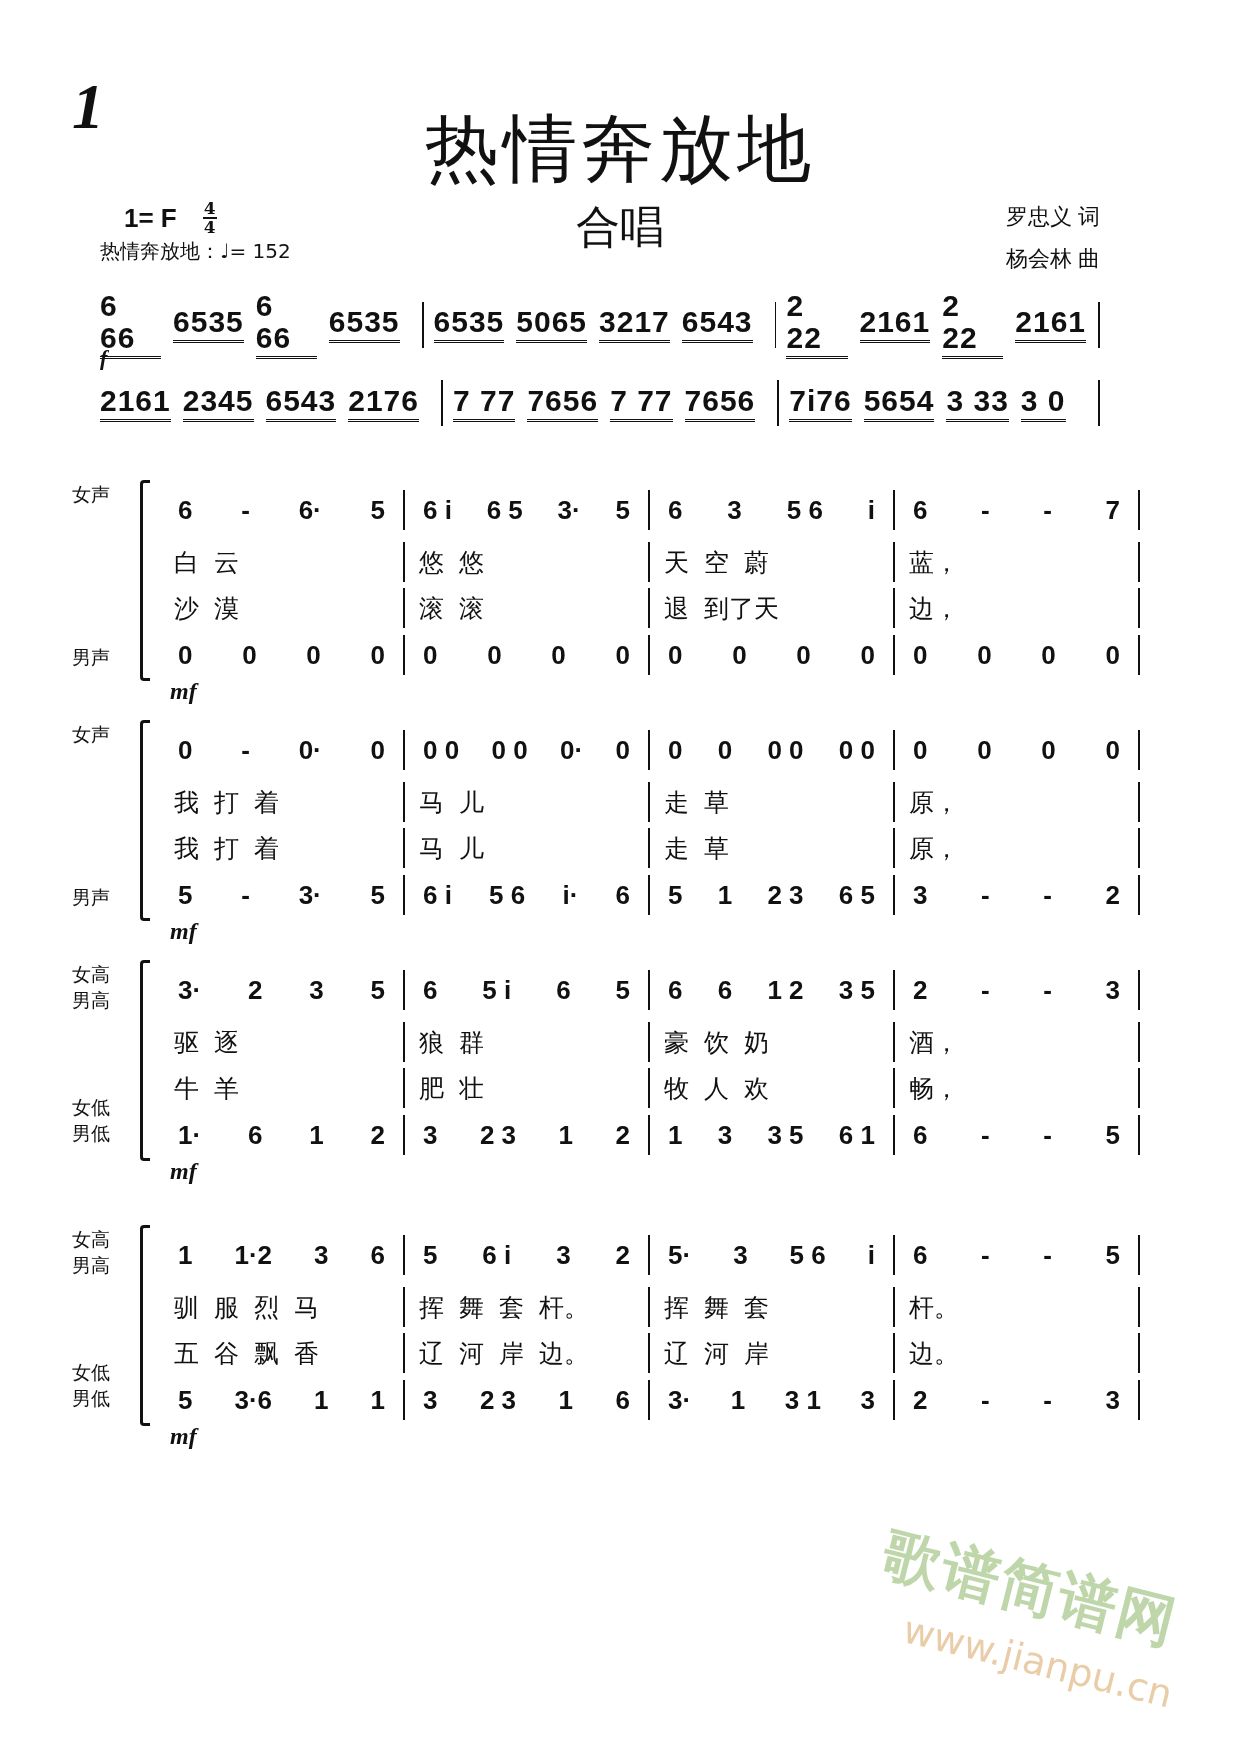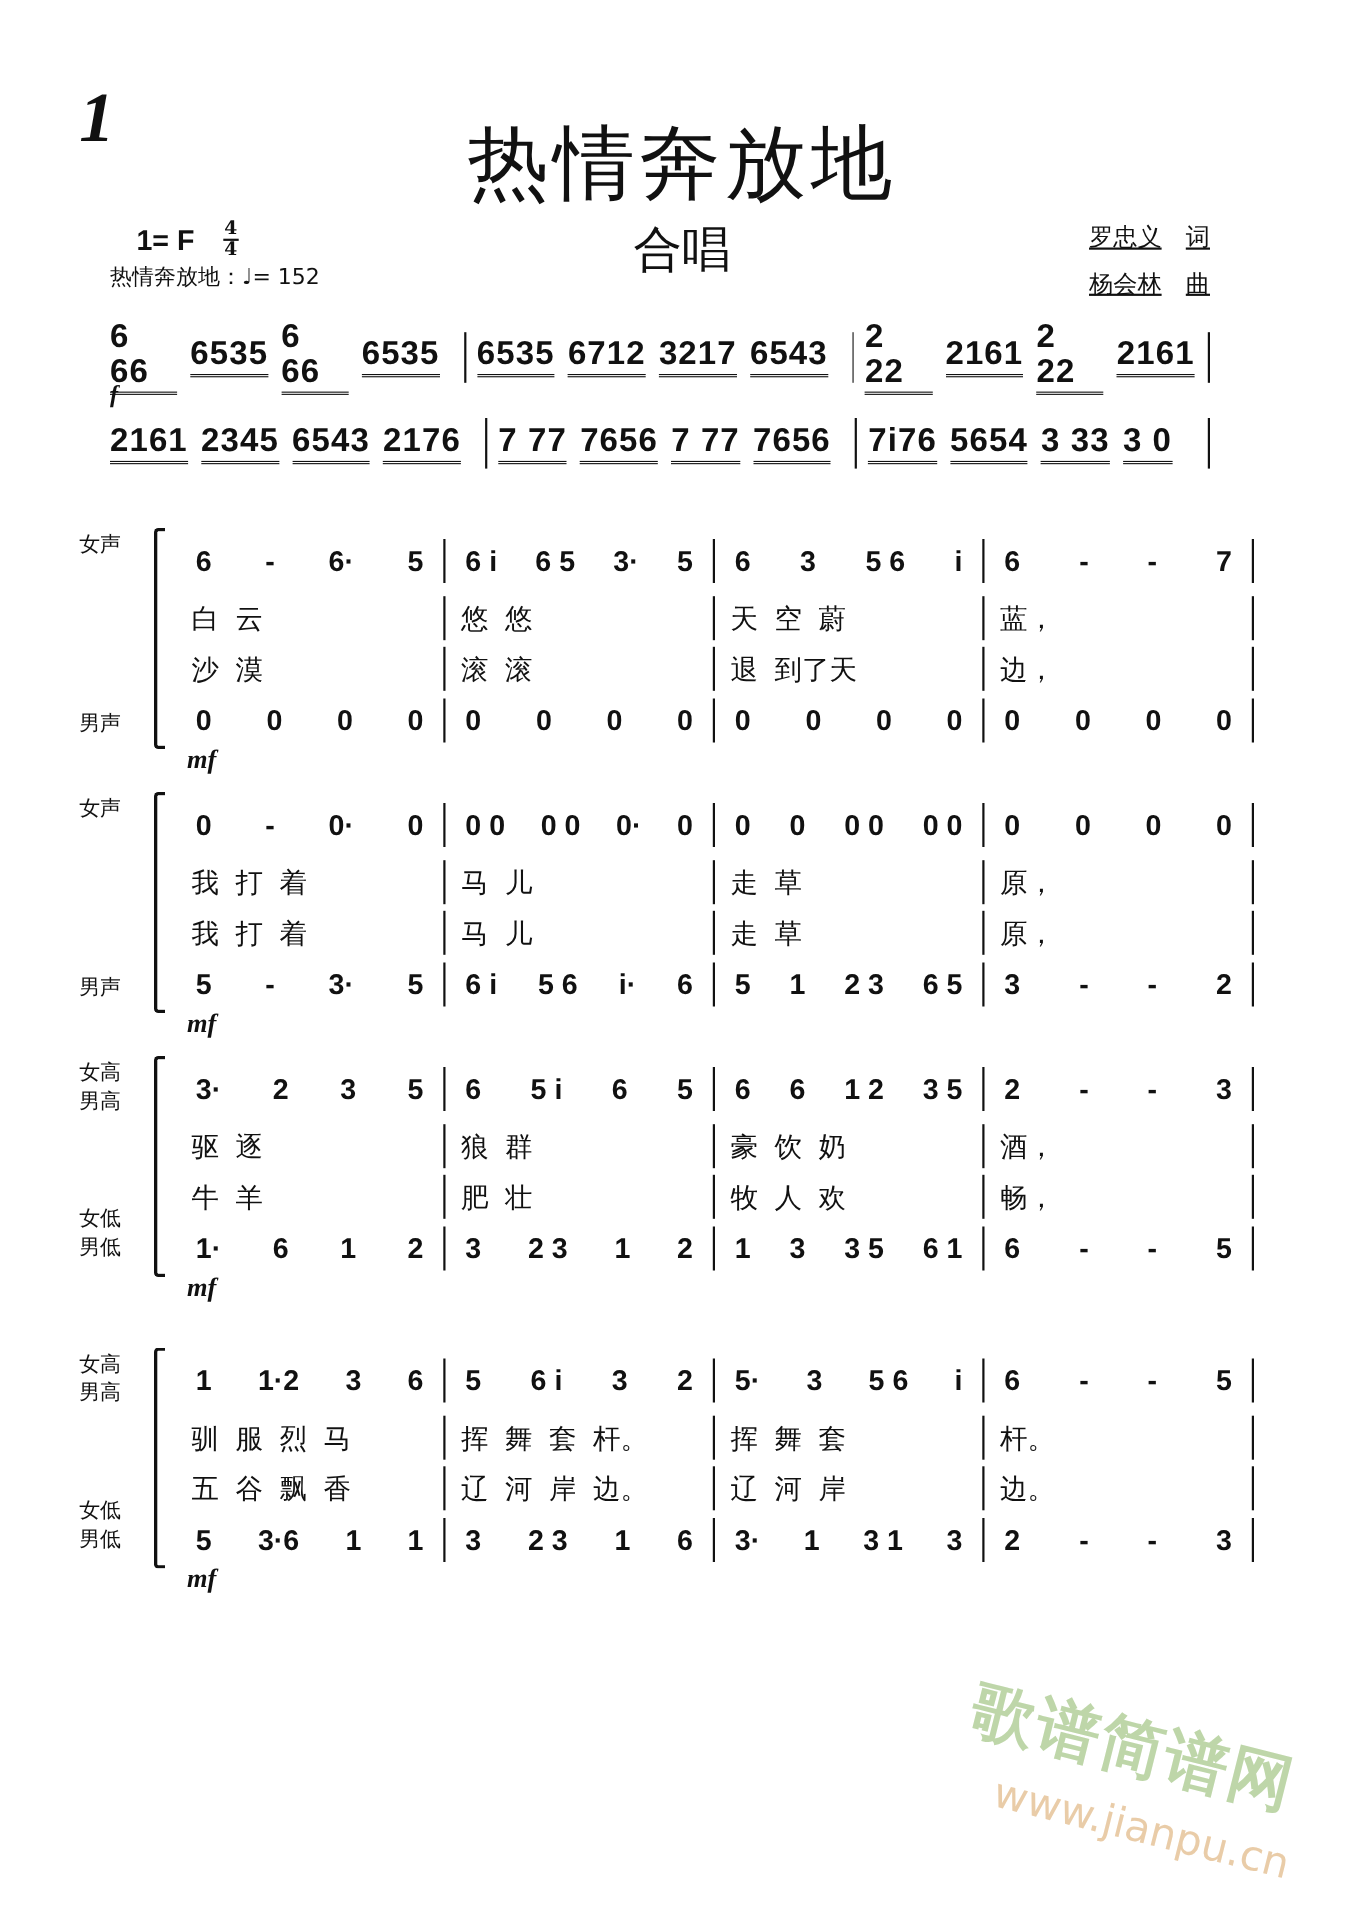--- a/index.html
+++ b/index.html
@@ -6,21 +6,21 @@
   body{width:1240px;height:1753px;position:relative;overflow:hidden;font-family:"Liberation Sans","DejaVu Sans",sans-serif;color:#111;}
   .abs{position:absolute;}
   .page-num{left:72px;top:70px;font-family:"Liberation Serif","DejaVu Serif",serif;font-weight:bold;font-style:italic;font-size:64px;}
   .title{left:0;width:1240px;top:100px;text-align:center;font-family:"DejaVu Serif","Liberation Serif",serif;font-size:74px;letter-spacing:4px;}
   .subtitle{left:0;width:1240px;top:198px;text-align:center;font-family:"DejaVu Sans",sans-serif;font-size:44px;}
   .key{left:100px;top:200px;font-size:26px;font-weight:bold;display:flex;align-items:center;gap:26px;margin-left:24px;}
   .frac{display:inline-flex;flex-direction:column;align-items:center;font-family:"DejaVu Serif",serif;font-size:17px;line-height:17px;font-weight:bold;}
   .frac .bar{width:14px;height:2px;background:#111;}
   .tempo{left:100px;top:238px;font-size:20px;font-family:"DejaVu Sans",sans-serif;}
   .credits{right:140px;top:196px;text-align:right;font-size:22px;line-height:42px;font-family:"DejaVu Sans",sans-serif;}
-  .credits span{margin-left:22px;text-decoration:underline;}
+  .credits span{margin-left:6px;}
 
   
   .intro{left:100px;width:1000px;font-family:"Liberation Sans",sans-serif;font-weight:bold;font-size:30px;display:flex;align-items:center;}
   .intro .bar-sep{width:2px;height:46px;background:#111;margin:0 10px;}
   .intro .bar-end{width:2px;height:46px;background:#111;margin-left:auto;}
   .grp{margin-right:12px;display:inline-block;border-bottom:3px double #111;padding-bottom:2px;line-height:32px;letter-spacing:1px;}
   .dyn{font-family:"Liberation Serif",serif;font-style:italic;font-weight:bold;font-size:22px;}
 
   
   .system{left:40px;width:1070px;}
@@ -57,21 +57,21 @@
   <div><span>杨会林</span><span>曲</span></div>
 </div>
 
 <div class="abs intro" style="top:290px;">
   <span class="grp">6 66</span>
   <span class="grp">6535</span>
   <span class="grp">6 66</span>
   <span class="grp">6535</span>
   <span class="bar-sep"></span>
   <span class="grp">6535</span>
-  <span class="grp">6712</span>
+  <span class="grp">5065</span>
   <span class="grp">3217</span>
   <span class="grp">6543</span>
   <span class="bar-sep"></span>
   <span class="grp">2 22</span>
   <span class="grp">2161</span>
   <span class="grp">2 22</span>
   <span class="grp">2161</span>
   <span class="bar-end"></span>
 </div>
 <div class="abs dyn" style="left:100px;top:345px;">f</div>

